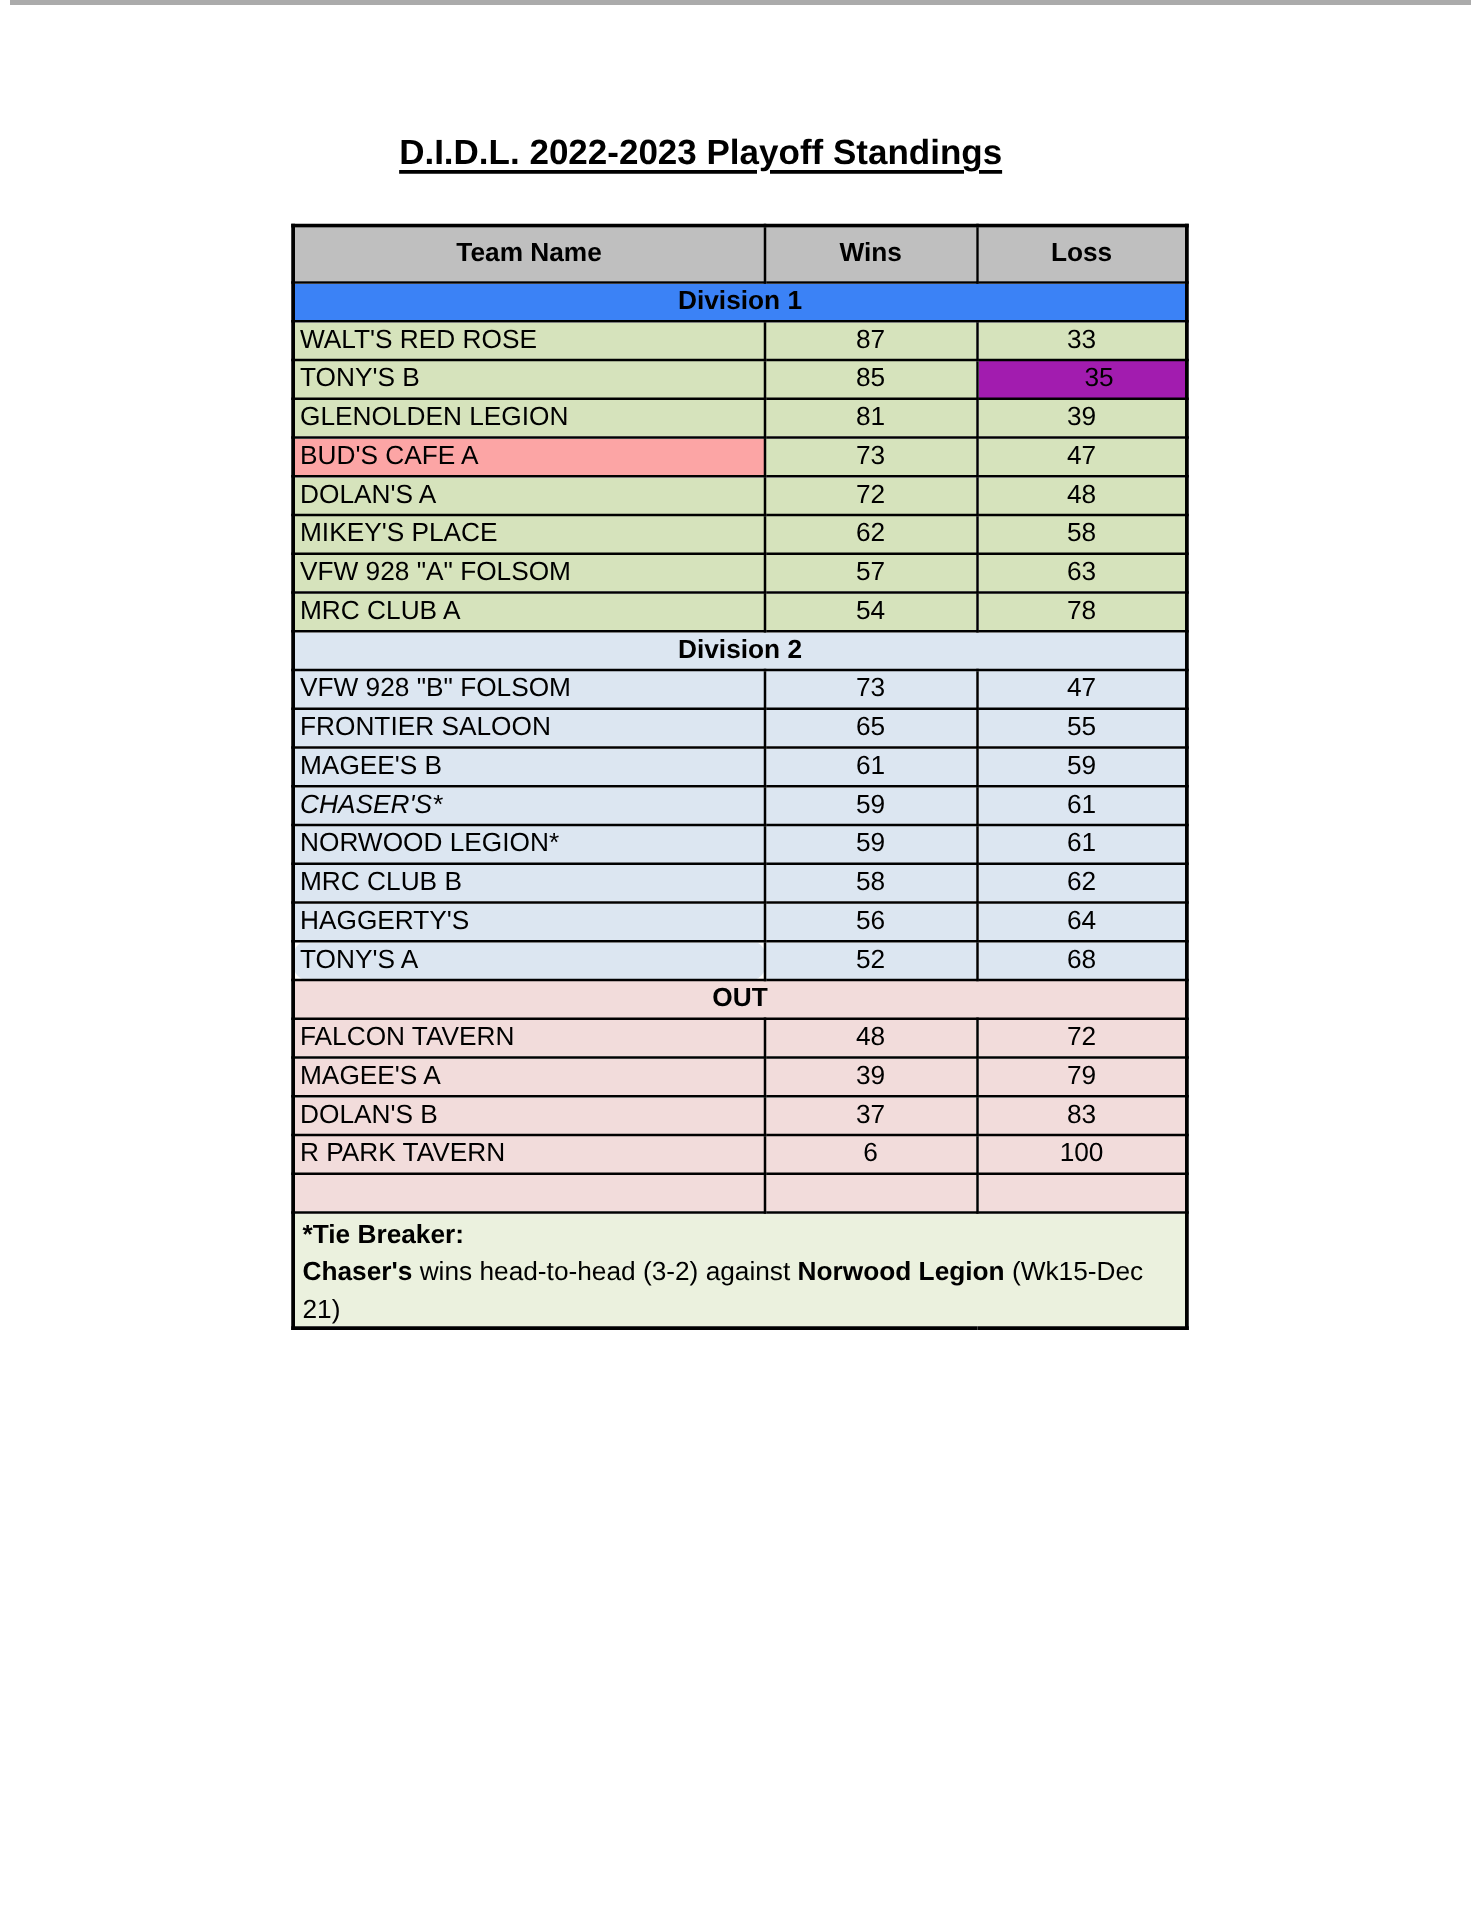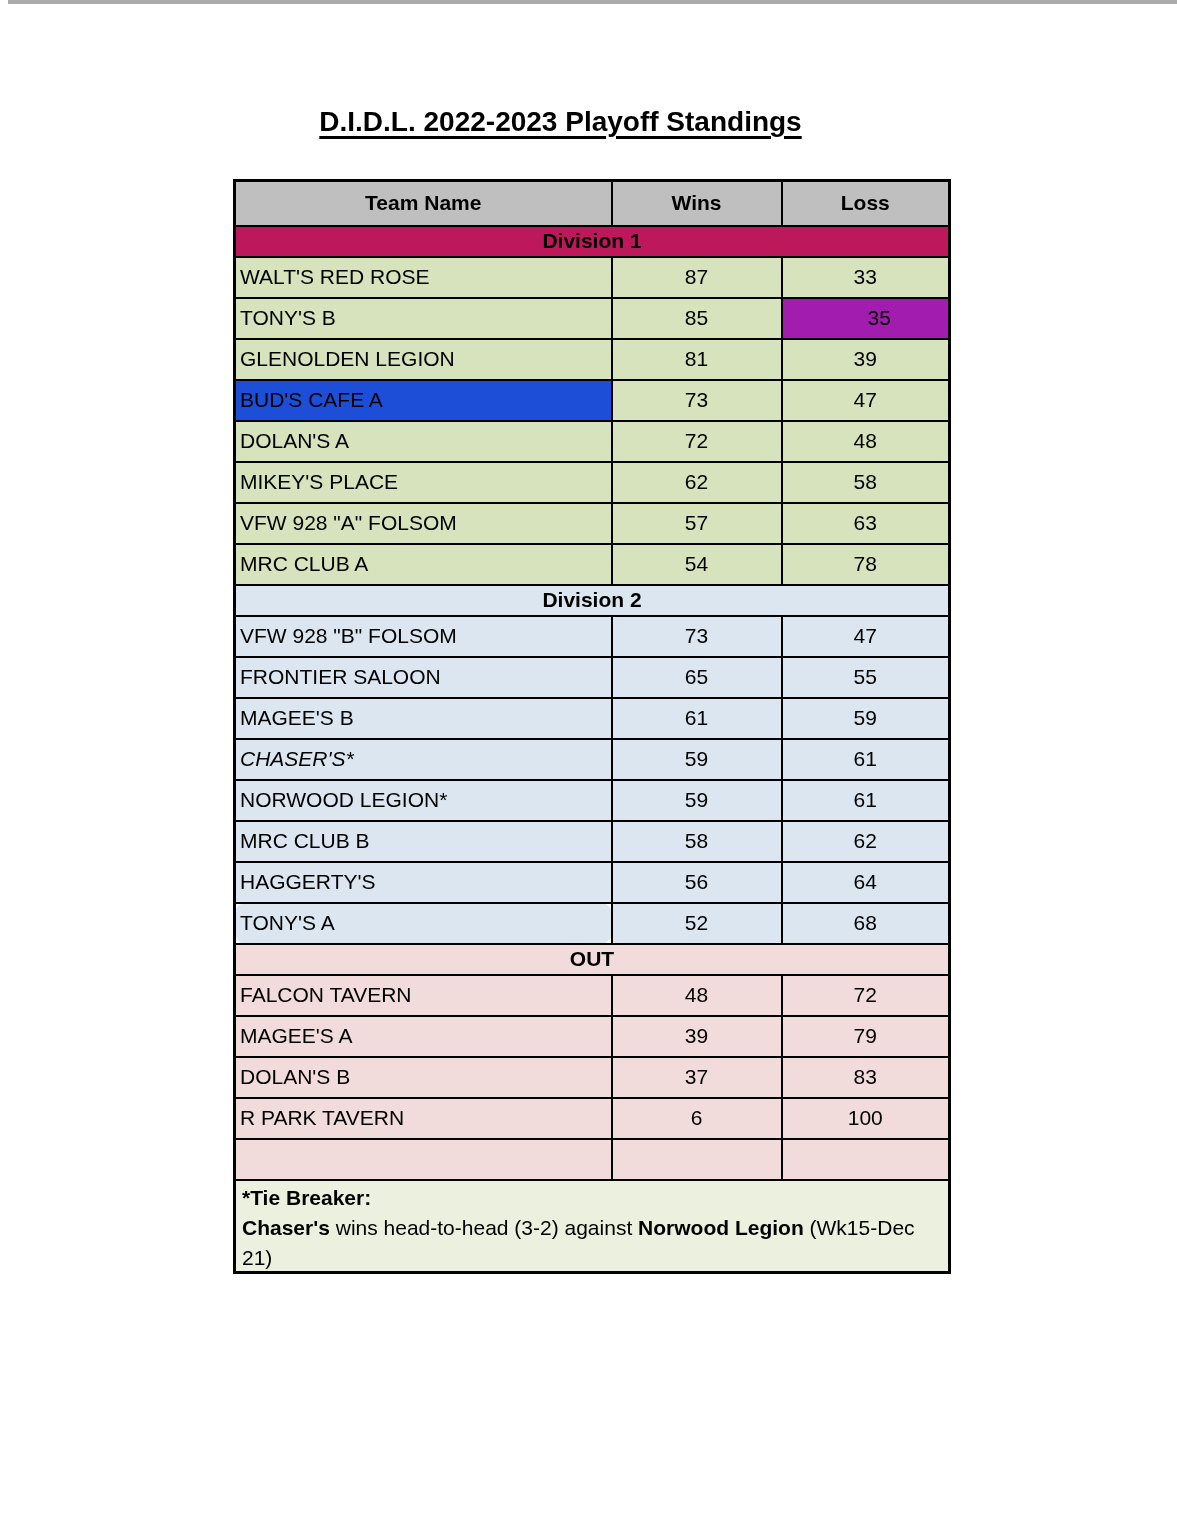--- a/index.html
+++ b/index.html
@@ -51,21 +51,21 @@
     vertical-align: middle;
   }
   td.team-cell {
     height: 31px;
     text-align: left;
     padding-left: 4px;
     vertical-align: middle;
     font-weight: normal;
   }
   td.num-cell {
-    height: 41px;
+    height: 31px;
     text-align: center;
     vertical-align: middle;
   }
   td.footer-cell {
     vertical-align: top;
     padding: 0;
   }
   .footer-clip {
     height: 90px;
     overflow: hidden;
@@ -91,39 +91,39 @@
       <col id="col-wins" style="width: 170px;">
       <col id="col-loss" style="width: 168px;">
   </colgroup>
   <tbody id="standings-body">
       <tr>
         <th class="col-head" style="background: rgb(191, 191, 191);">Team Name</th>
         <th class="col-head" style="background: rgb(191, 191, 191);">Wins</th>
         <th class="col-head" style="background: rgb(191, 191, 191);">Loss</th>
       </tr>
       <tr>
-        <td class="section-cell" colspan="3" style="background: #be185d; margin-left: 42px;">Division 1</td>
+        <td class="section-cell" colspan="3" style="background: #3b82f6; margin-left: 42px;">Division 1</td>
       </tr>
       <tr>
         <td class="team-cell" style="background: rgb(214, 227, 188);">WALT'S RED ROSE</td>
         <td class="num-cell" style="background: rgb(214, 227, 188);">87</td>
         <td class="num-cell" style="background: rgb(214, 227, 188);">33</td>
       </tr>
       <tr>
         <td class="team-cell" style="background: rgb(214, 227, 188);">TONY'S B</td>
         <td class="num-cell" style="background: rgb(214, 227, 188);">85</td>
         <td class="num-cell" style="background: #a21caf; padding-left: 28px;">35</td>
       </tr>
       <tr>
         <td class="team-cell" style="background: rgb(214, 227, 188);">GLENOLDEN LEGION</td>
         <td class="num-cell" style="background: rgb(214, 227, 188);">81</td>
         <td class="num-cell" style="background: rgb(214, 227, 188);">39</td>
       </tr>
       <tr>
-        <td class="team-cell" style="background: #1d4ed8; margin-top: 28px;">BUD'S CAFE A</td>
+        <td class="team-cell" style="background: #fca5a5; margin-top: 28px;">BUD'S CAFE A</td>
         <td class="num-cell" style="background: rgb(214, 227, 188);">73</td>
         <td class="num-cell" style="background: rgb(214, 227, 188);">47</td>
       </tr>
       <tr>
         <td class="team-cell" style="background: rgb(214, 227, 188);">DOLAN'S A</td>
         <td class="num-cell" style="background: rgb(214, 227, 188);">72</td>
         <td class="num-cell" style="background: rgb(214, 227, 188);">48</td>
       </tr>
       <tr>
         <td class="team-cell" style="background: rgb(214, 227, 188);">MIKEY'S PLACE</td>

